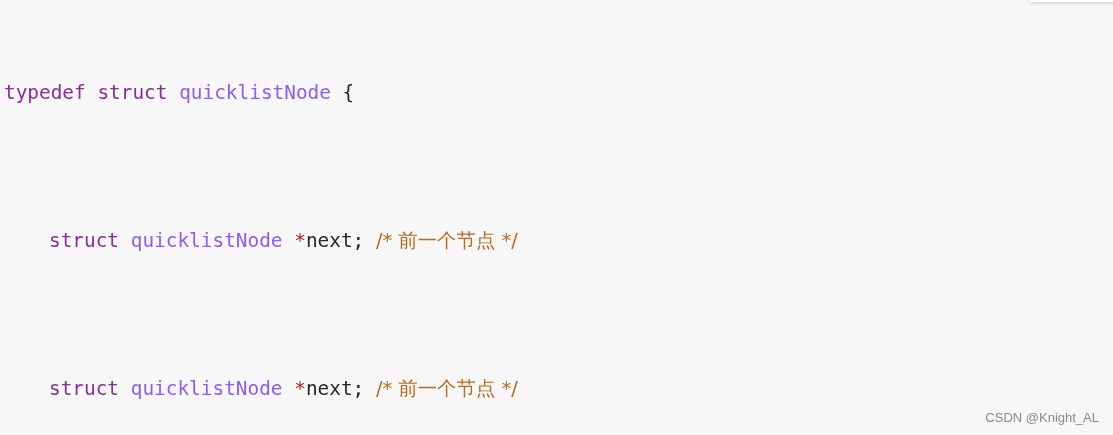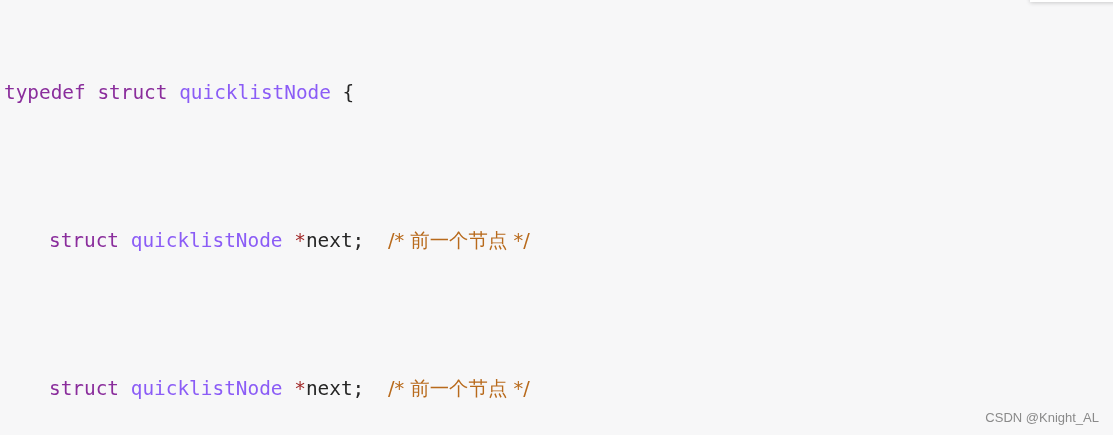--- a/index.html
+++ b/index.html
@@ -16,21 +16,21 @@
   .code {
     position: absolute; left: 4px; top: 0px;
     font-size: 19.4px; line-height: 37px;
     white-space: pre; color: #262626;
   }
   .line { height: 37px; }
   .indent { padding-left: 45px; }
   .kw-purple { color: #8a2d9c; }
   .kw-blue { color: #8b5cf6; }
   .ptr { color: #a32b2b; }
-  .cmt { color: #b86a1c; margin-left: 12px; }
+  .cmt { color: #b86a1c; }
   .plain { color: #262626; }
   .cjk { font-family: "DejaVu Sans", sans-serif; }
   .watermark {
     position: absolute; right: 14px; bottom: 10px;
     font-family: "Liberation Sans", sans-serif; font-size: 13px; color: #8a8a8a;
   }
 </style>
 </head>
 <body>
 

